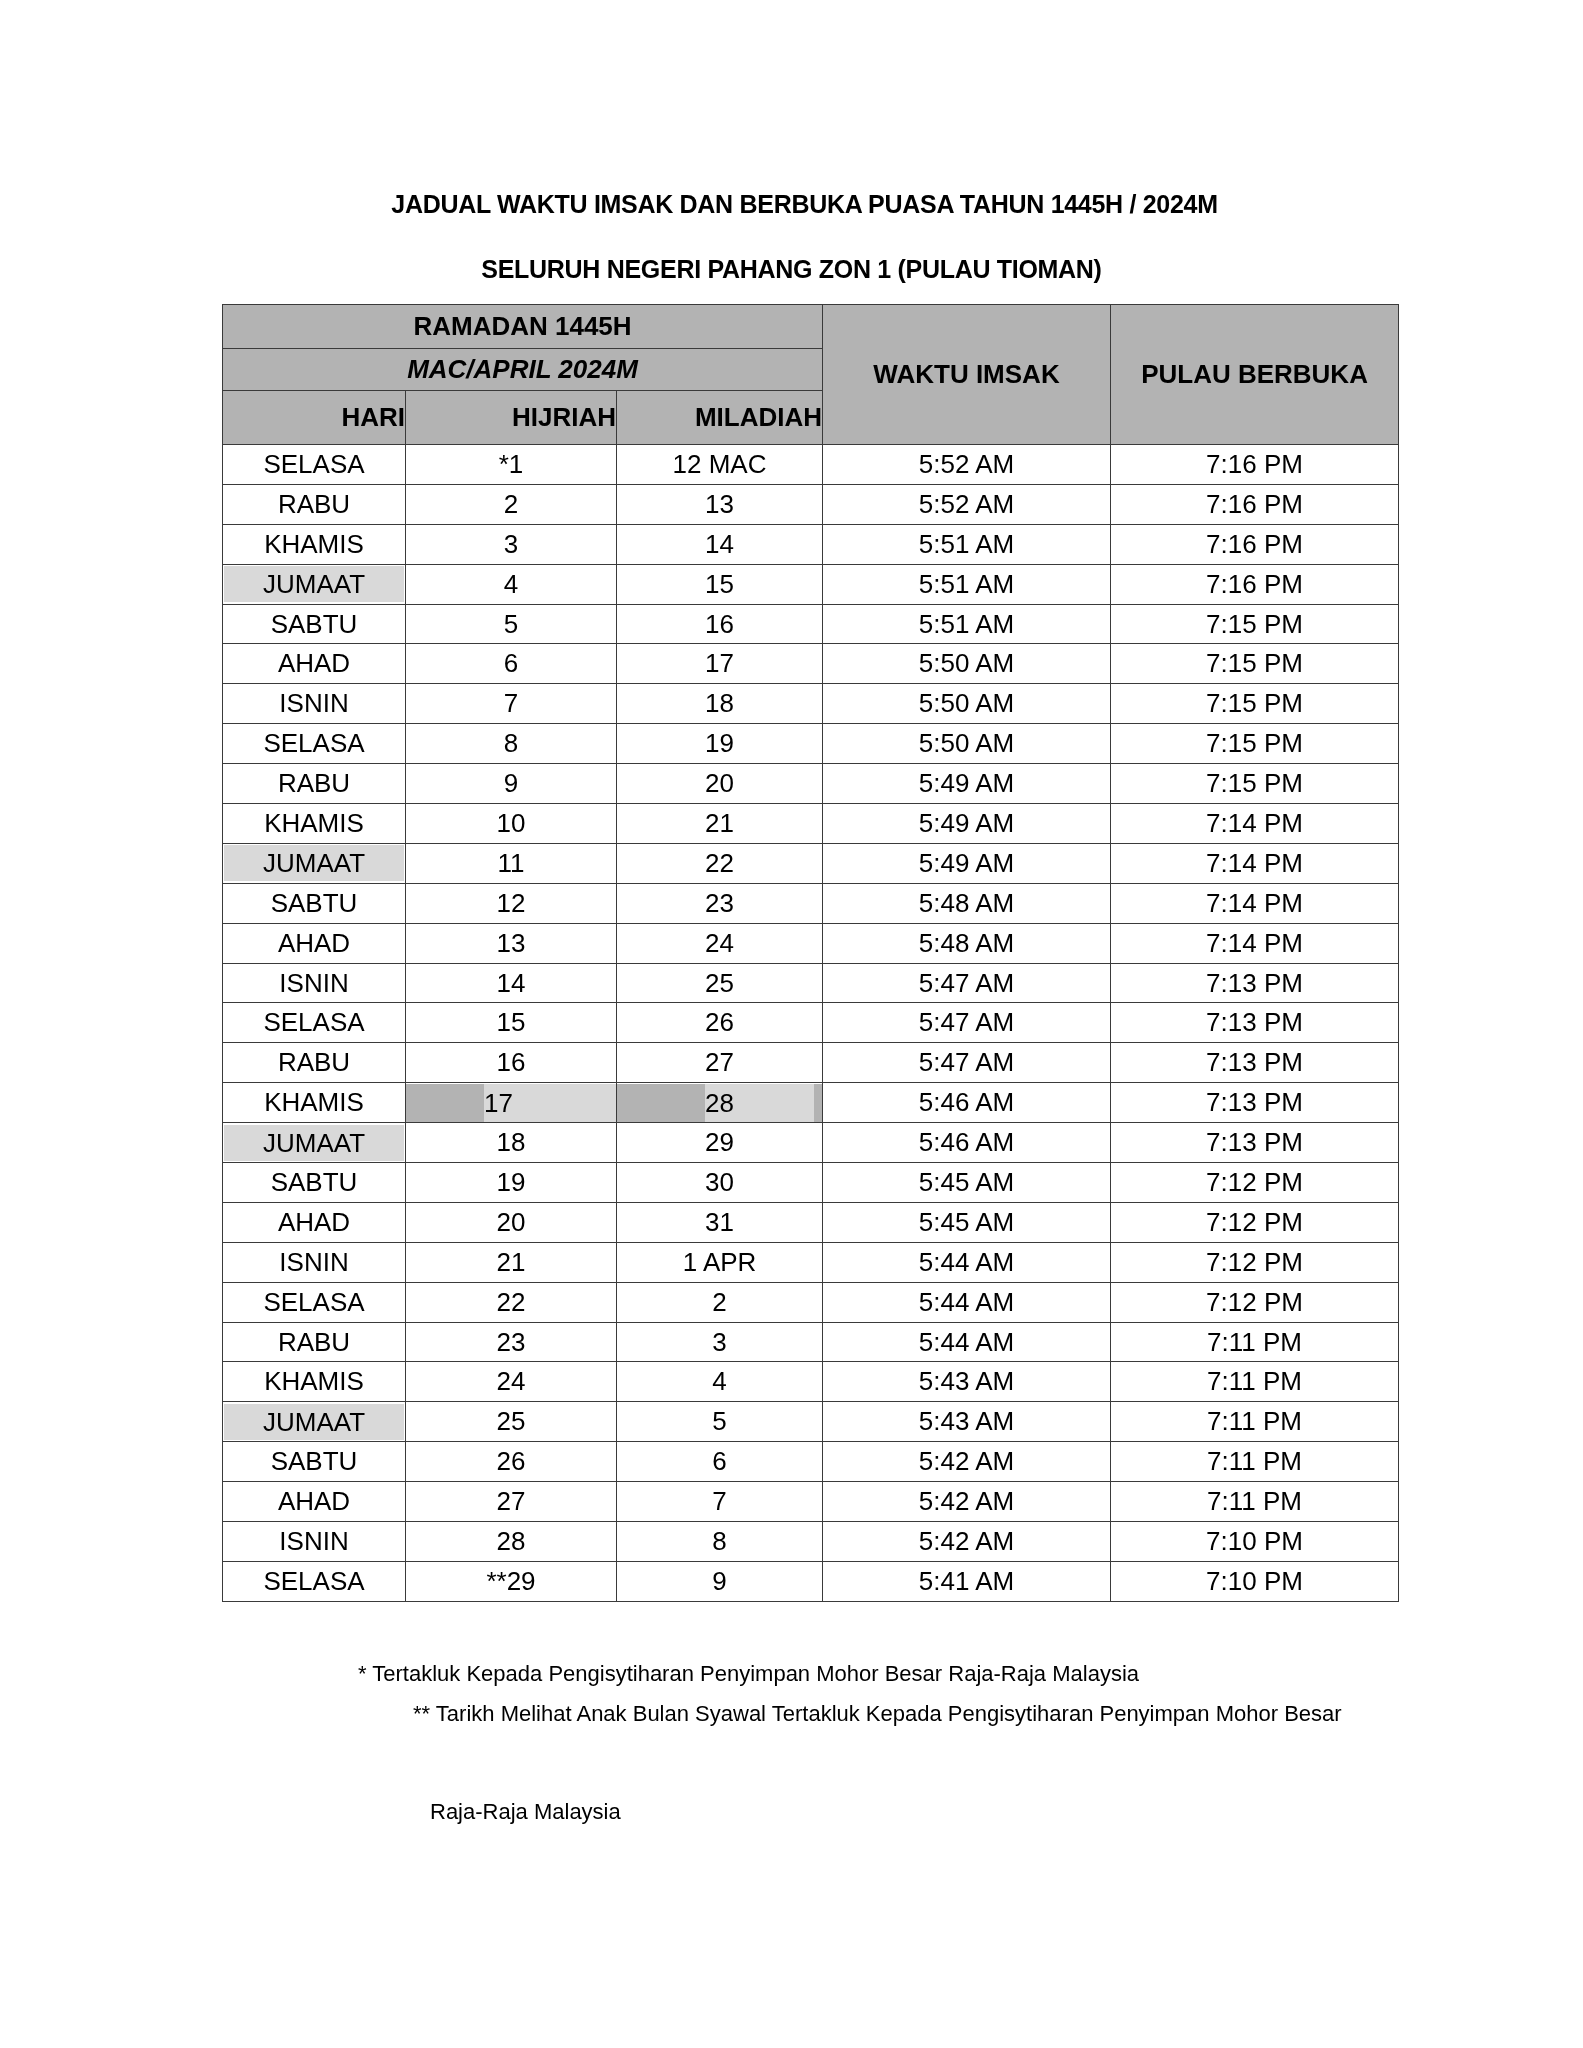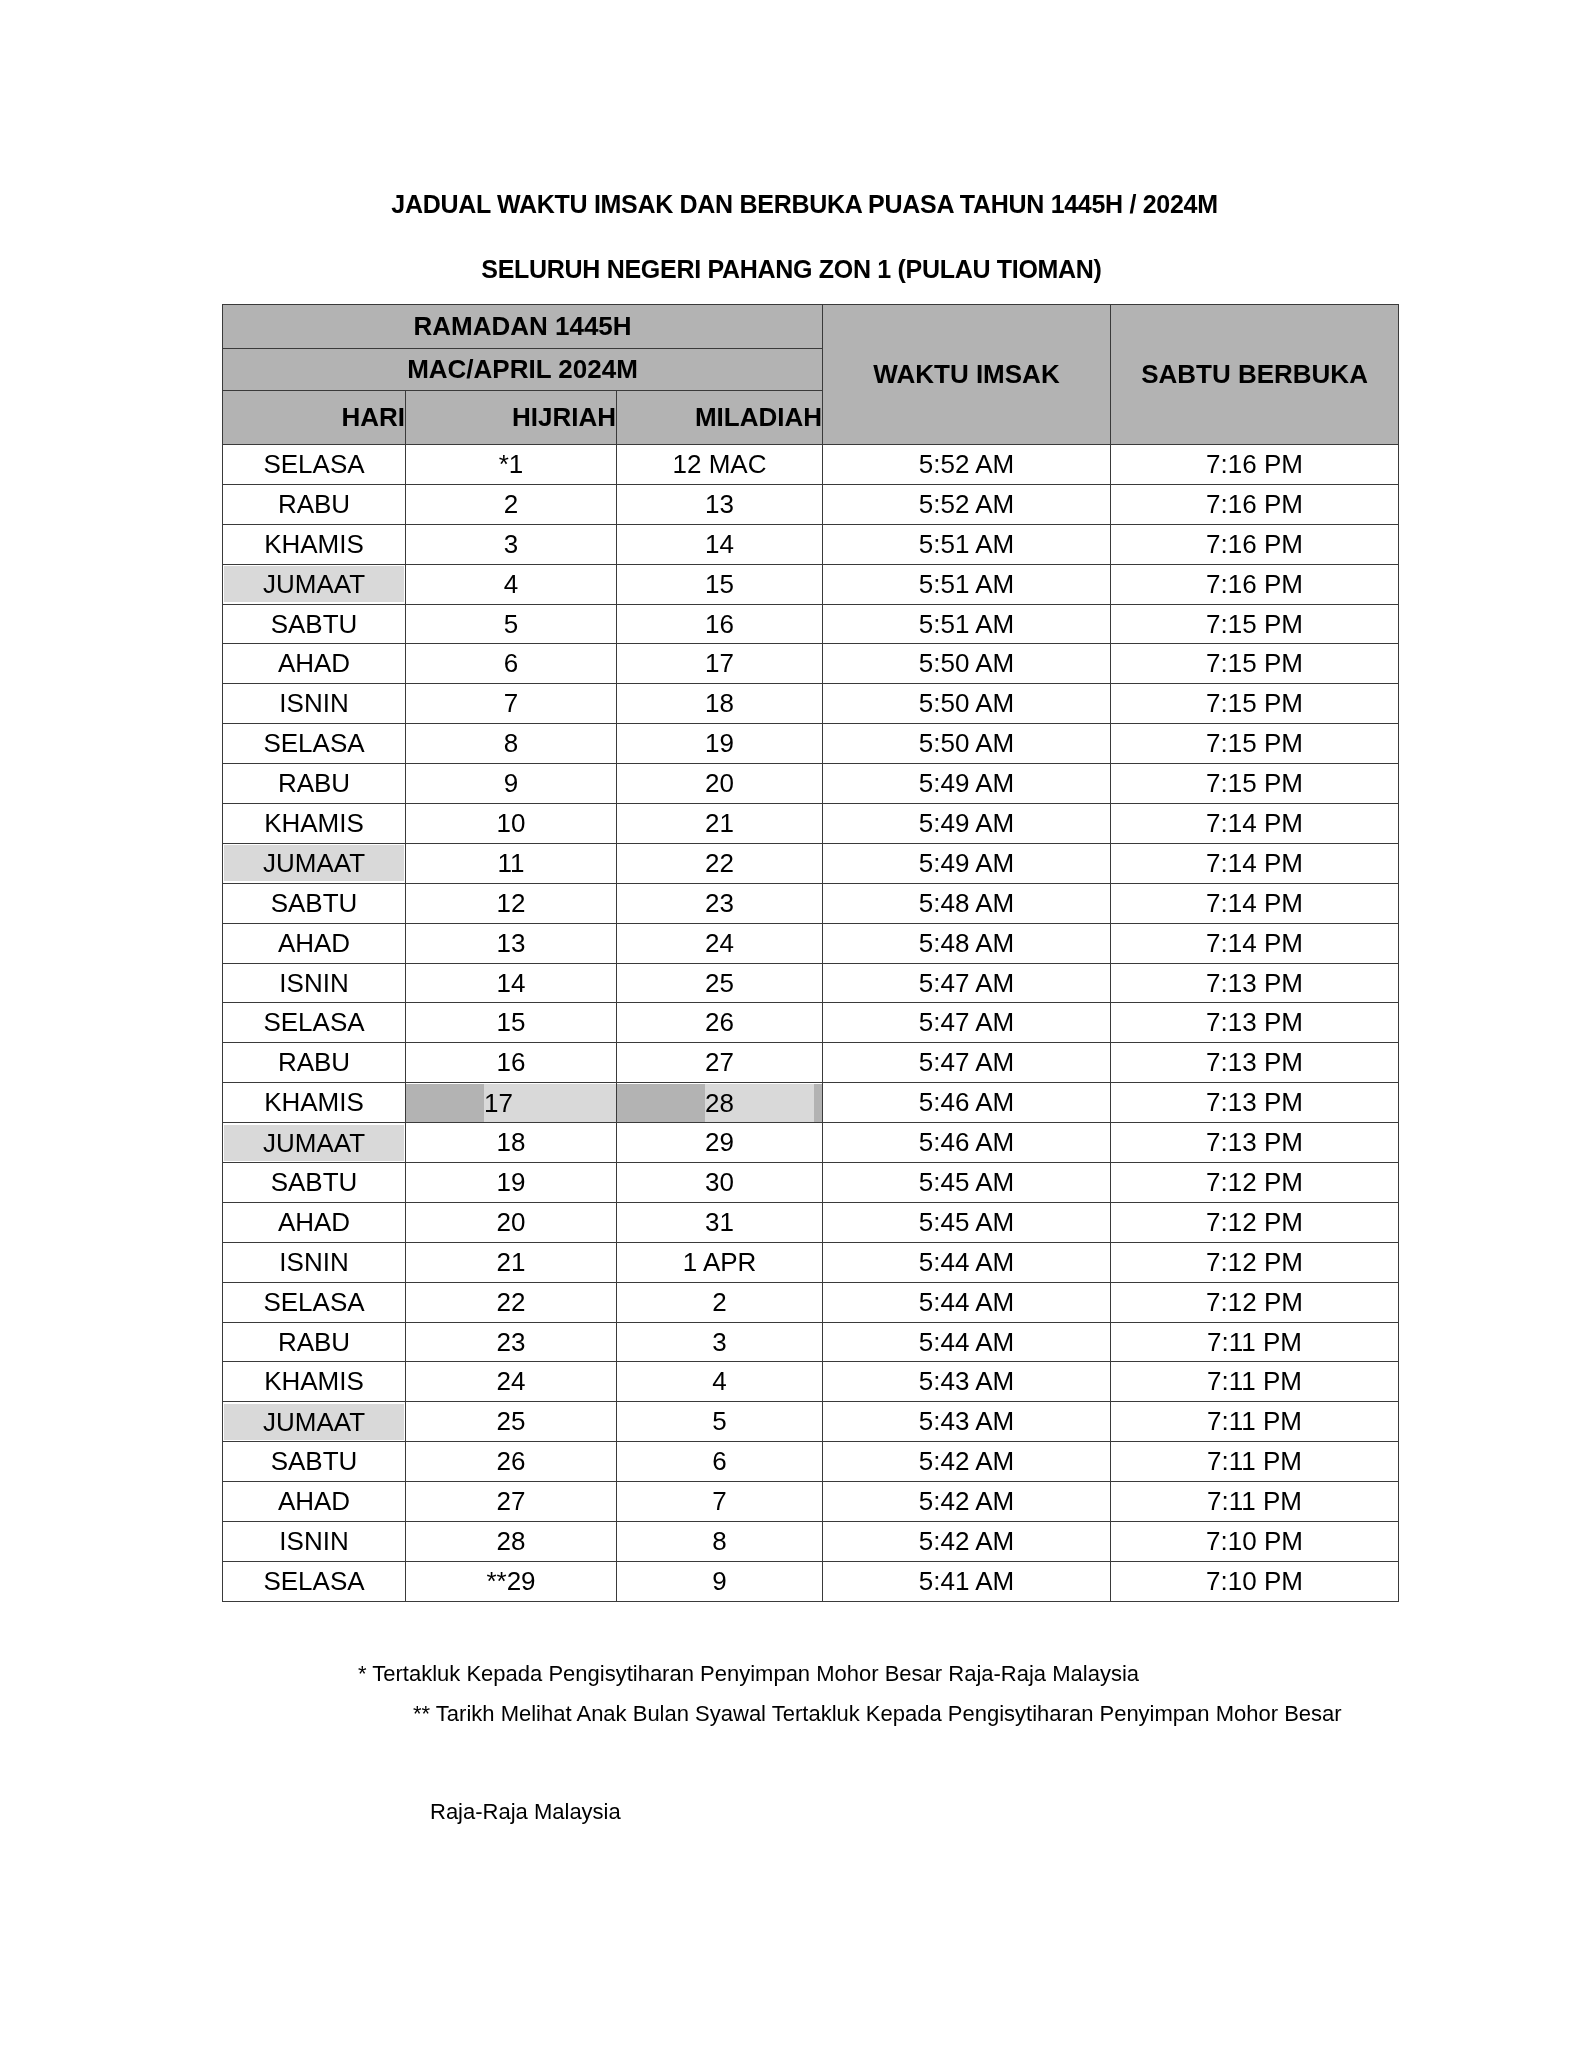--- a/index.html
+++ b/index.html
@@ -4,21 +4,21 @@
 <style>
   html, body { margin: 0; padding: 0; background: #ffffff; }
   body { width: 1583px; height: 2048px; position: relative; font-family: "Liberation Sans", "DejaVu Sans", sans-serif; color: #000; }
   .title { position: absolute; left: 0; width: 1583px; text-align: center; font-weight: bold; font-size: 25px; letter-spacing: -0.3px; }
   .title-1 { top: 190px; padding-left: 13px; }
   .title-2 { top: 255px; }
   table.sched { position: absolute; left: 222px; top: 304px; border-collapse: collapse; table-layout: fixed; width: 1176px; font-size: 26px; }
   table.sched td, table.sched th { border: 1.5px solid #3a3a3a; text-align: center; padding: 0; overflow: hidden; white-space: nowrap; }
   th.hdr { background: #b3b3b3; font-weight: bold; font-size: 26px; }
   tr.h1 th { height: 43px; margin-top: 32px; }
-  tr.h2 th { height: 41px; }
+  tr.h2 th { height: 41px; font-style: italic; }
   tr.h3 th { height: 53px; text-align: right; }
   tr.drow td { height: 38.9px; font-weight: normal; }
   .bold { font-weight: bold; }
   .jumaat-hl { display: inline-block; background: #d9d9d9; width: 180px; line-height: 36px; }
   td.hl-cell { padding: 0; position: relative; }
   .split { display: flex; height: 38px; width: 100%; }
   .split .dark { background: #b3b3b3; }
   .split .light { background: #d9d9d9; flex: 1; text-align: left; line-height: 38px; }
   .footnote { position: absolute; font-size: 22px; }
   .fn1 { left: 358px; top: 1661px; }
@@ -36,21 +36,21 @@
     <col style="width:183px">
     <col style="width:211px">
     <col style="width:206px">
     <col style="width:288px">
     <col style="width:288px">
   </colgroup>
   <thead>
     <tr class="h1">
       <th class="hdr" colspan="3">RAMADAN 1445H</th>
       <th class="hdr" rowspan="3">WAKTU IMSAK</th>
-      <th class="hdr" rowspan="3">SABTU BERBUKA</th>
+      <th class="hdr" rowspan="3">PULAU BERBUKA</th>
     </tr>
     <tr class="h2">
       <th class="hdr" colspan="3">MAC/APRIL 2024M</th>
     </tr>
     <tr class="h3">
       <th class="hdr">HARI</th>
       <th class="hdr">HIJRIAH</th>
       <th class="hdr">MILADIAH</th>
     </tr>
   </thead>

